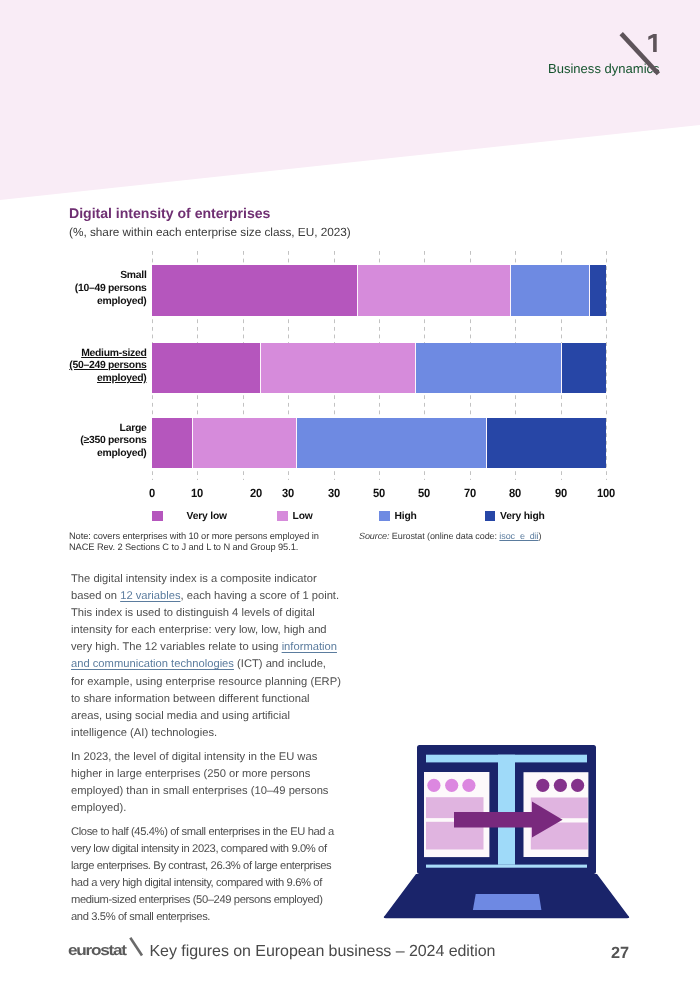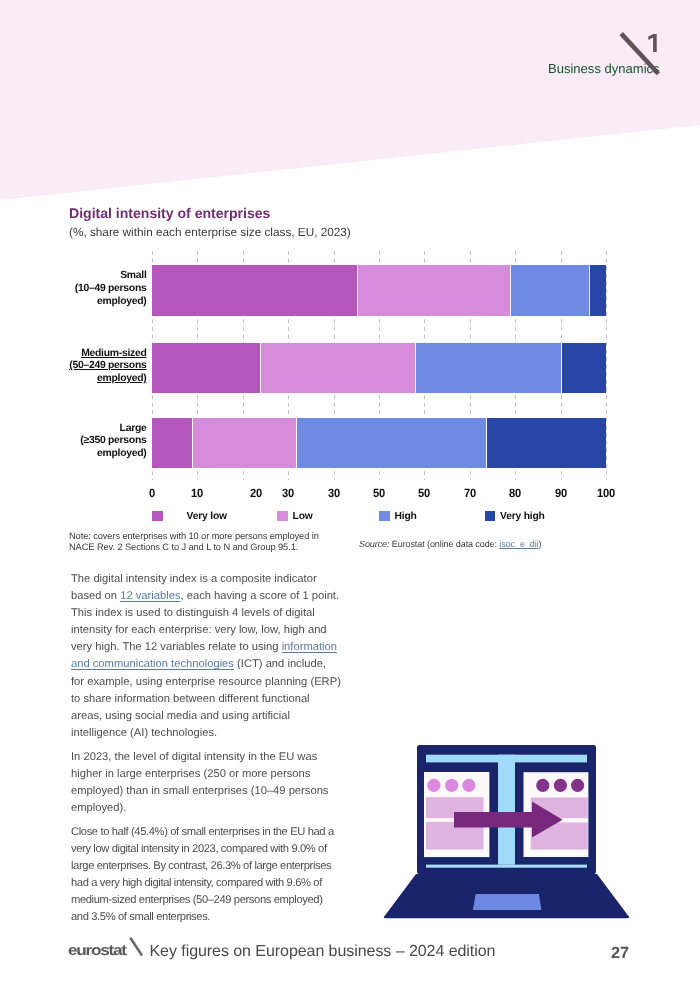--- a/index.html
+++ b/index.html
@@ -25,21 +25,21 @@
   .seg{height:100%;box-sizing:border-box;border-right:0.9px solid #fdf5fc;}
   .seg:last-child{border-right:none;}
   .cat-label{position:absolute;text-align:right;font-size:10.4px;font-weight:700;color:#111;line-height:12.9px;letter-spacing:-0.28px;}
   .tick{position:absolute;top:485.5px;font-size:12px;font-weight:700;color:#111;transform:translateX(-50%) scaleX(0.93);letter-spacing:-0.2px;}
   .legend{position:absolute;top:510.5px;left:152px;width:455px;height:12px;}
   .lg{position:absolute;top:0;display:flex;align-items:center;gap:5px;font-size:10.3px;font-weight:700;color:#111;letter-spacing:-0.2px;height:11px;}
   .lgsw{width:10.6px;height:10.6px;display:inline-block;flex:0 0 auto;}
 
   
   .note{position:absolute;left:69px;top:531px;width:290px;font-size:9.3px;color:#3a3a3a;line-height:11.3px;letter-spacing:-0.1px;white-space:nowrap;}
-  .source{position:absolute;left:359px;top:531px;width:260px;font-size:9px;color:#3a3a3a;line-height:11.3px;font-style:italic;white-space:nowrap;letter-spacing:-0.09px;margin-top:8px;}
+  .source{position:absolute;left:359px;top:531px;width:260px;font-size:9px;color:#3a3a3a;line-height:11.3px;font-style:italic;white-space:nowrap;letter-spacing:-0.09px;}
   .source .nonital{font-style:normal;}
 
   
   .body-col{position:absolute;left:71px;top:571px;width:270px;font-size:11.2px;line-height:17.1px;color:#4e4e4e;}
   .body-col p{margin:0 0 6.6px 0;}
   .lnk{color:#5b7c9e;text-decoration:underline;text-underline-offset:1.5px;}
   #p3 span{white-space:nowrap;display:inline-block;letter-spacing:-0.38px;}
   .foot-logo{position:absolute;left:68px;top:941px;font-size:17.2px;font-weight:700;color:#5a5a5a;letter-spacing:-1.25px;transform:scaleY(0.86);transform-origin:left top;}
   .foot-slash{position:absolute;left:128px;top:936px;width:16px;height:21px;}
   .foot-text{position:absolute;left:149.5px;top:943px;font-size:16px;color:#4a4a4a;letter-spacing:-0.06px;}

